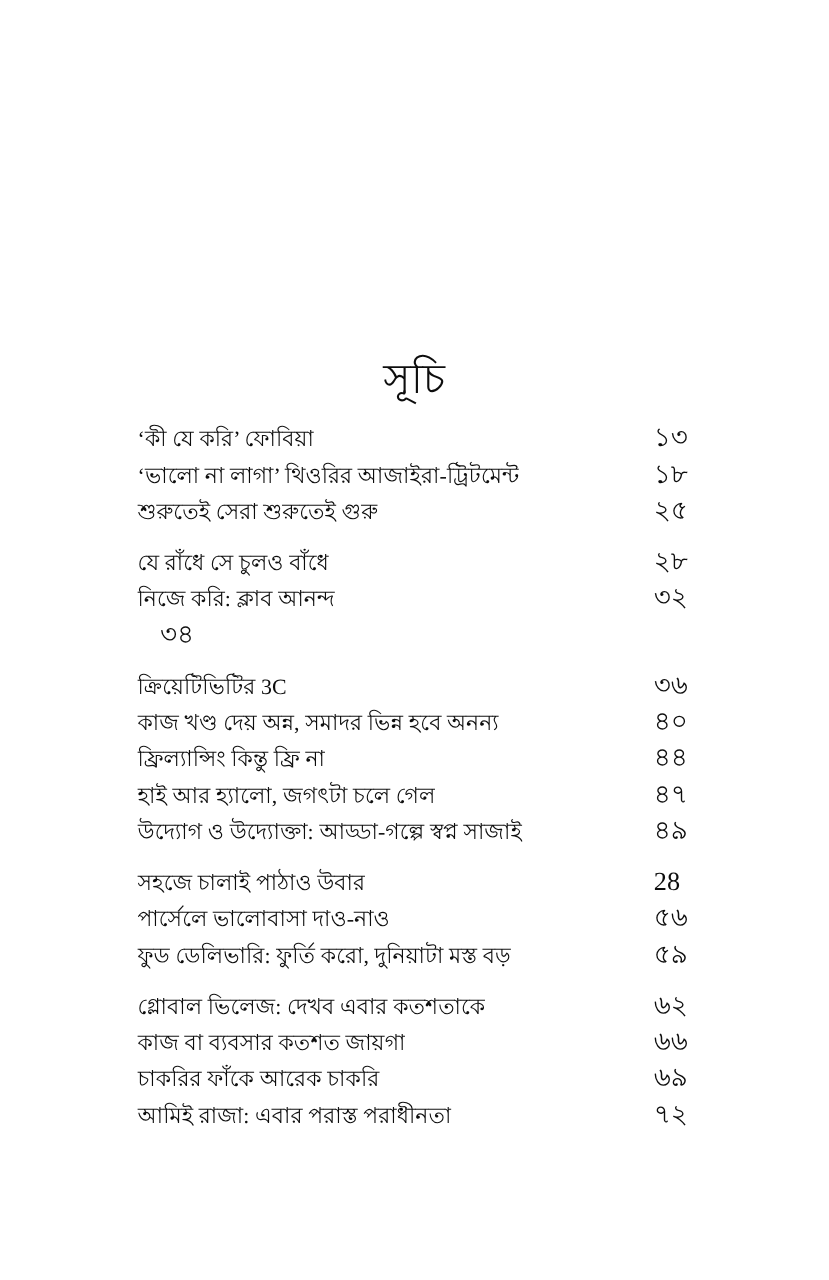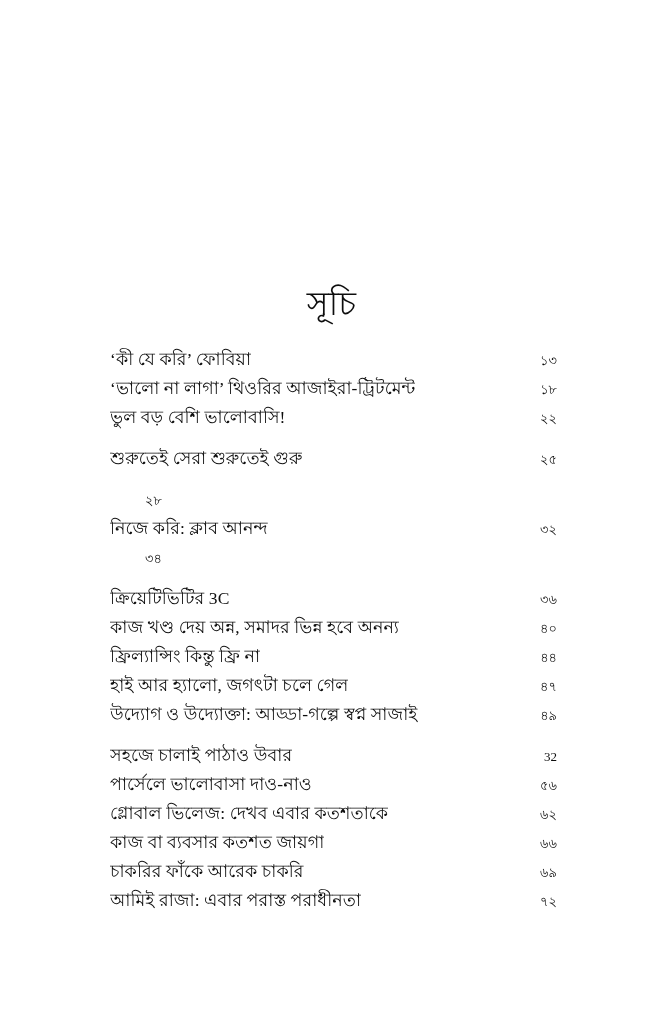--- a/index.html
+++ b/index.html
@@ -68,55 +68,50 @@
     font-size: 17.5px;
     line-height: 29px;
     color: #0d0d0d;
     letter-spacing: 0.1px;
     flex: 0 1 auto;
     overflow: hidden;
     text-overflow: clip;
   }
 
   .toc-row-page {
-    font-size: 13px;
+    font-size: 21px;
     line-height: 29px;
     color: #0d0d0d;
     flex: 0 0 auto;
-    text-align: right;
     min-width: 34px;
     margin-left: 18px;
-    margin-top: 10px;
   }
 </style>
 </head>
 <body style="background: rgb(255, 255, 255); color: rgb(17, 17, 17);">
 
 <div class="page" style="background: rgb(255, 255, 255);">
 
   <div class="toc-title">সূচি</div>
 
   <div class="toc-list">
       <div class="toc-row">
         <span class="toc-row-title">‘কী যে করি’ ফোবিয়া</span>
         <span class="toc-row-page">১৩</span>
       </div>
       <div class="toc-row">
         <span class="toc-row-title">‘ভালো না লাগা’ থিওরির আজাইরা-ট্রিটমেন্ট</span>
         <span class="toc-row-page">১৮</span>
       </div>
       <div class="toc-row group-end">
-        <span class="toc-row-title">ভুল বড় বেশি ভালোবাসি!</span>
-        <span class="toc-row-page">২২</span>
-      </div>
-      <div class="toc-row group-end">
         <span class="toc-row-title">শুরুতেই সেরা শুরুতেই গুরু</span>
         <span class="toc-row-page">২৫</span>
       </div>
       <div class="toc-row">
+        <span class="toc-row-title">যে রাঁধে সে চুলও বাঁধে</span>
         <span class="toc-row-page">২৮</span>
       </div>
       <div class="toc-row">
         <span class="toc-row-title">নিজে করি: ক্লাব আনন্দ</span>
         <span class="toc-row-page">৩২</span>
       </div>
       <div class="toc-row group-end">
         <span class="toc-row-page">৩৪</span>
       </div>
       <div class="toc-row">
@@ -134,25 +129,29 @@
       <div class="toc-row">
         <span class="toc-row-title">হাই আর হ্যালো, জগৎটা চলে গেল</span>
         <span class="toc-row-page">৪৭</span>
       </div>
       <div class="toc-row group-end">
         <span class="toc-row-title">উদ্যোগ ও উদ্যোক্তা: আড্ডা-গল্পে স্বপ্ন সাজাই</span>
         <span class="toc-row-page">৪৯</span>
       </div>
       <div class="toc-row">
         <span class="toc-row-title">সহজে চালাই পাঠাও উবার</span>
-        <span class="toc-row-page">32</span>
+        <span class="toc-row-page">28</span>
       </div>
       <div class="toc-row">
         <span class="toc-row-title">পার্সেলে ভালোবাসা দাও-নাও</span>
         <span class="toc-row-page">৫৬</span>
+      </div>
+      <div class="toc-row group-end">
+        <span class="toc-row-title">ফুড ডেলিভারি: ফুর্তি করো, দুনিয়াটা মস্ত বড়</span>
+        <span class="toc-row-page">৫৯</span>
       </div>
       <div class="toc-row">
         <span class="toc-row-title">গ্লোবাল ভিলেজ: দেখব এবার কতশতাকে</span>
         <span class="toc-row-page">৬২</span>
       </div>
       <div class="toc-row">
         <span class="toc-row-title">কাজ বা ব্যবসার কতশত জায়গা</span>
         <span class="toc-row-page">৬৬</span>
       </div>
       <div class="toc-row">

